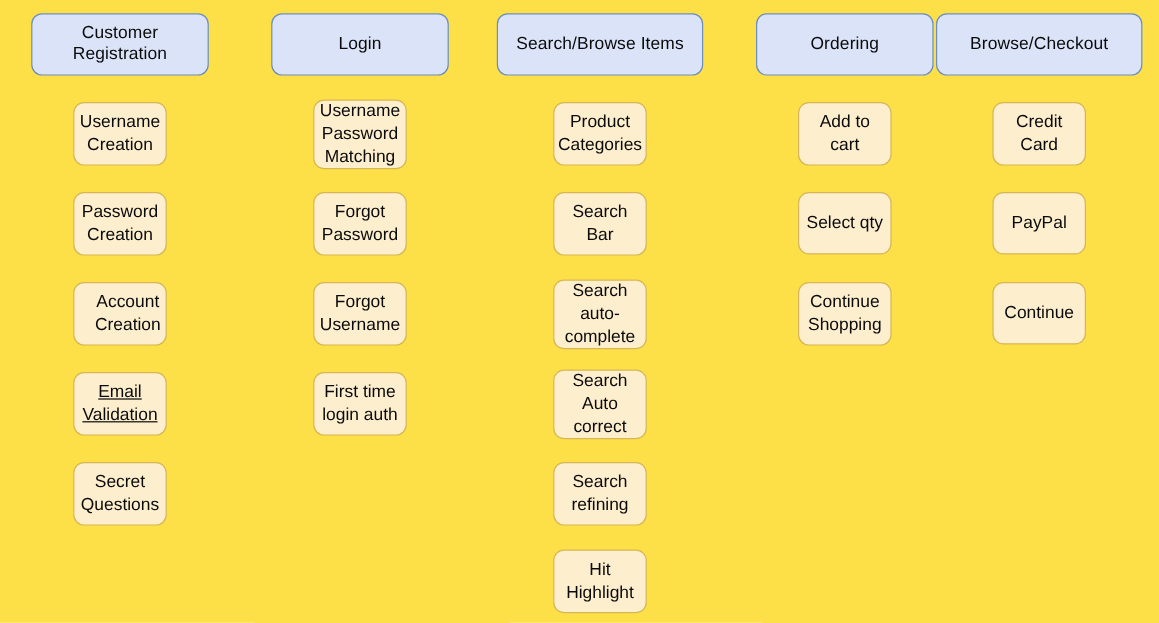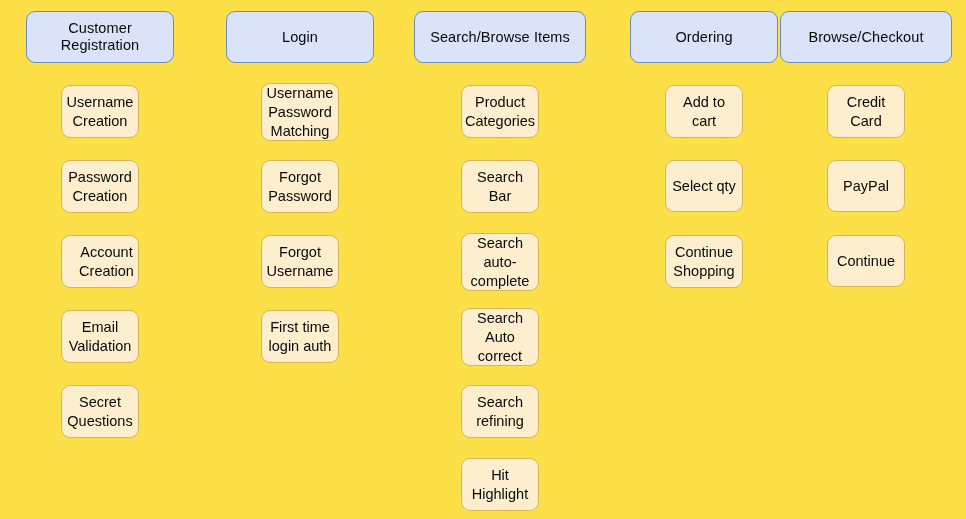--- a/index.html
+++ b/index.html
@@ -91,21 +91,21 @@
 
   <div class="column col-0">
     <div class="header-node">Customer
 Registration</div>
     <div class="leaf-node leaf-lines-2" style="top:85px;">Username
 Creation</div>
     <div class="leaf-node leaf-lines-2" style="top:160px;">Password
 Creation</div>
     <div class="leaf-node leaf-lines-2" style="top:235px;padding-left:15px;">Account
 Creation</div>
-    <div class="leaf-node leaf-lines-2" style="top:310px;">Email
+    <div class="leaf-node leaf-lines-2" style="top:310px;text-decoration:underline;">Email
 Validation</div>
     <div class="leaf-node leaf-lines-2" style="top:385px;">Secret
 Questions</div>
   </div>
 
   <div class="column col-1">
     <div class="header-node">Login</div>
     <div class="leaf-node leaf-lines-3" style="top:83px;">Username
 Password
 Matching</div>

